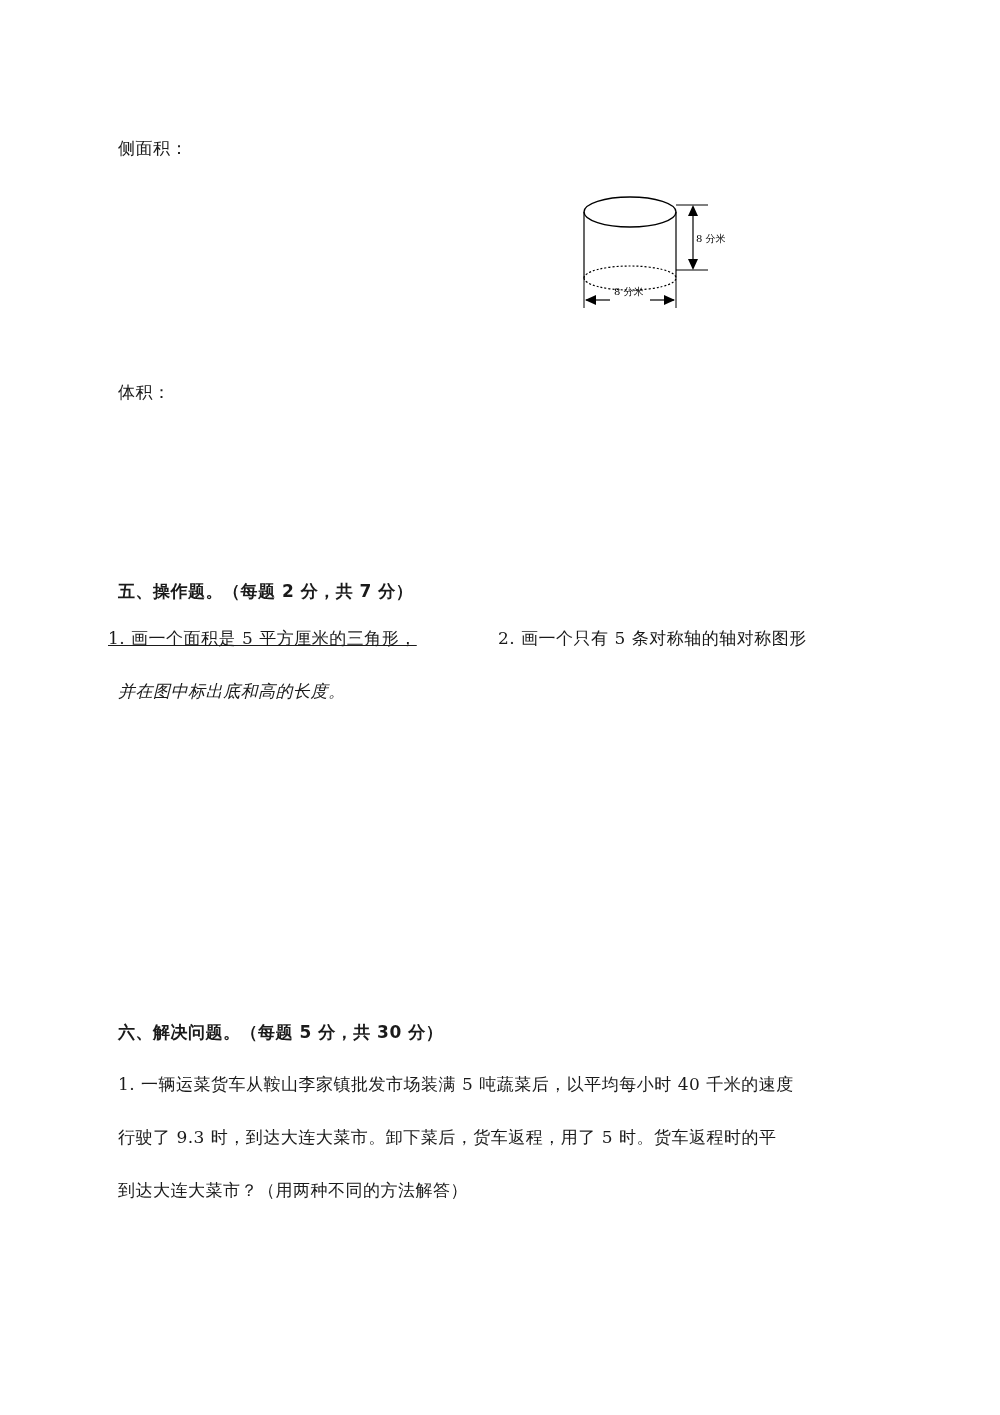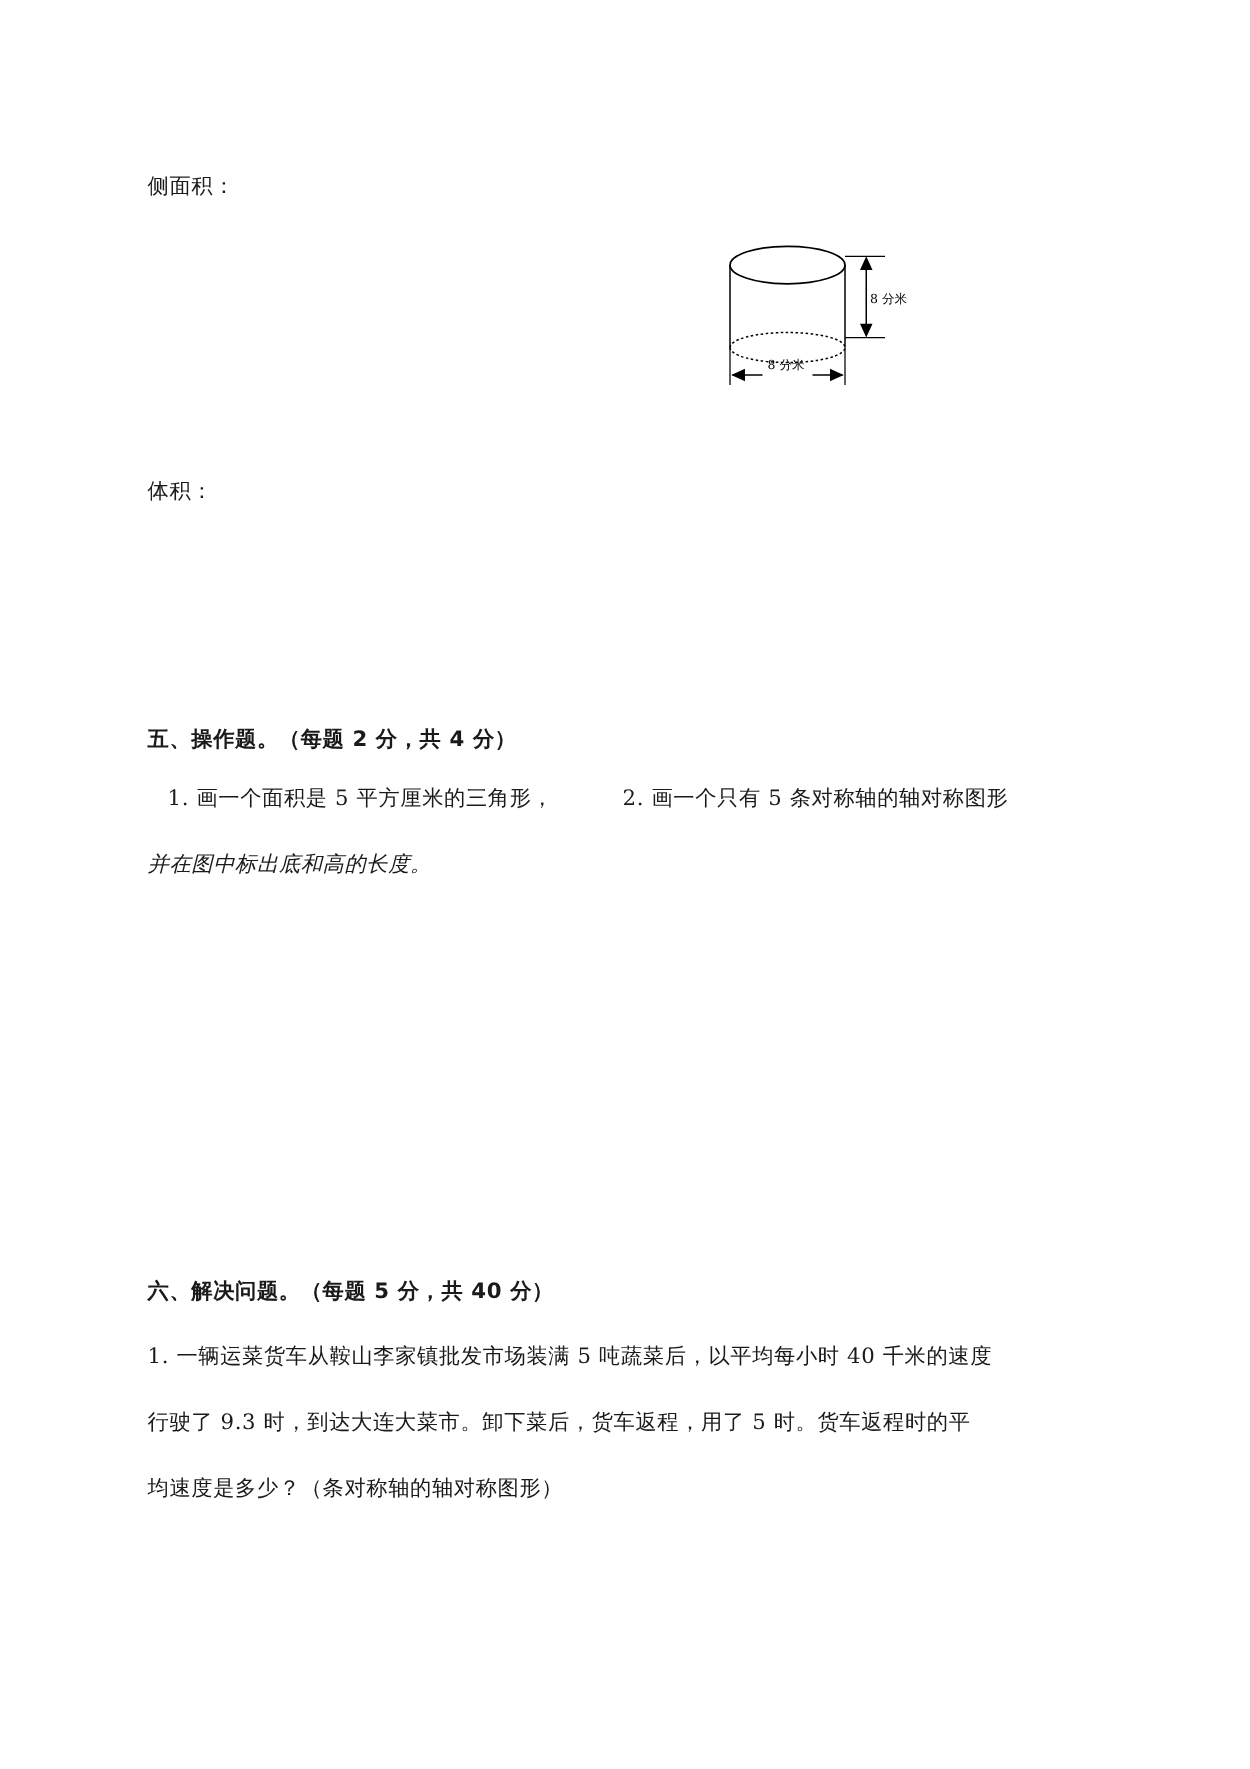--- a/index.html
+++ b/index.html
@@ -36,21 +36,21 @@
   <line x1="6" y1="110" x2="30" y2="110" stroke="#000" stroke-width="1.2"></line>
   <line x1="70" y1="110" x2="94" y2="110" stroke="#000" stroke-width="1.2"></line>
   <polygon points="5,110 16,105 16,115" fill="#000"></polygon>
   <polygon points="95,110 84,105 84,115" fill="#000"></polygon>
   <text x="116" y="52" font-size="10" font-family="DejaVu Serif, serif">8 分米</text>
   <text x="34" y="105" font-size="10" font-family="DejaVu Serif, serif">8 分米</text>
 </svg>
 
 <div class="t" style="left:118px; top:334px;margin-top:47px;">体积：</div>
 
-<div class="h" style="left:118px; top:580px;">五、操作题。（每题 2 分，共 4 分）</div>
-<div class="t" style="left:134px; top:627px;">1. 画一个面积是 5 平方厘米的三角形，</div>
+<div class="h" style="left:118px; top:580px;">五、操作题。（每题 2 分，共 7 分）</div>
+<div class="t" style="left:108px; top:627px;text-decoration:underline;">1. 画一个面积是 5 平方厘米的三角形，</div>
 <div class="t" style="left:498px; top:627px;">2. 画一个只有 5 条对称轴的轴对称图形</div>
 <div class="t" style="left:118px; top:680px;font-style:italic;">并在图中标出底和高的长度。</div>
 
-<div class="h" style="left:118px; top:1021px;">六、解决问题。（每题 5 分，共 40 分）</div>
+<div class="h" style="left:118px; top:1021px;">六、解决问题。（每题 5 分，共 30 分）</div>
 <div class="t" style="left:118px; top:1073px;">1. 一辆运菜货车从鞍山李家镇批发市场装满 5 吨蔬菜后，以平均每小时 40 千米的速度</div>
 <div class="t" style="left:118px; top:1126px;">行驶了 9.3 时，到达大连大菜市。卸下菜后，货车返程，用了 5 时。货车返程时的平</div>
-<div class="t" style="left:118px; top:1179px;">均速度是多少？（条对称轴的轴对称图形）</div>
+<div class="t" style="left:118px; top:1179px;">到达大连大菜市？（用两种不同的方法解答）</div>
 
 </body></html>

